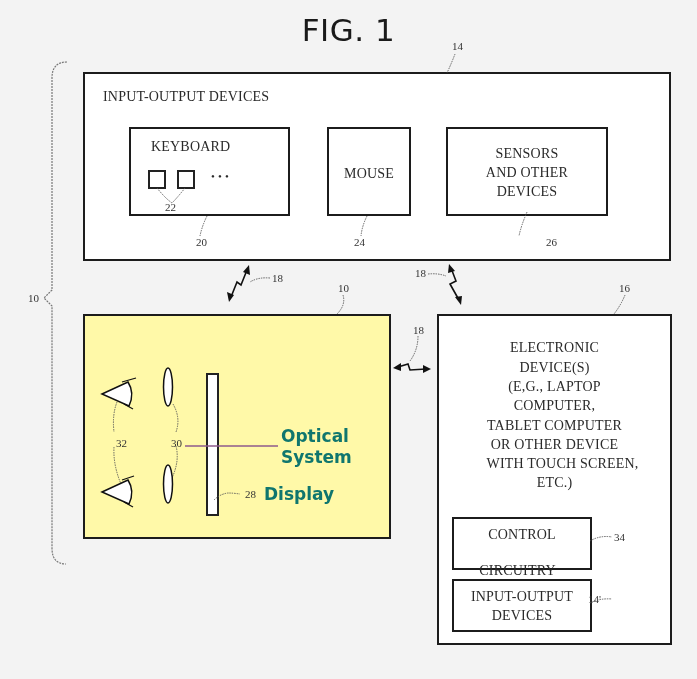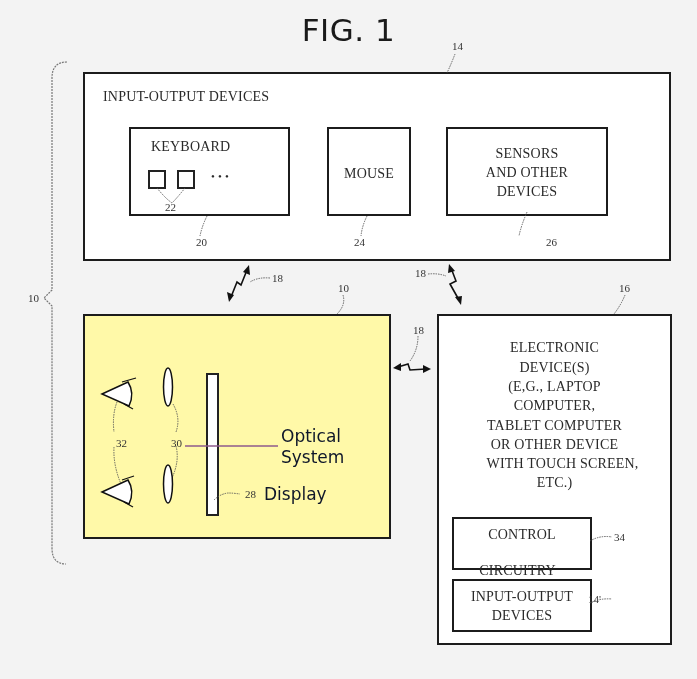--- a/index.html
+++ b/index.html
@@ -42,22 +42,23 @@
     .ref {
       position: absolute;
       font-family: "Liberation Serif", serif;
       font-size: 11px;
       color: #333;
     }
     .callout {
       position: absolute;
       font-family: "DejaVu Sans", sans-serif;
       font-size: 17px;
-      color: #0f172a;
+      color: #0f766e;
       line-height: 21px;
+      font-weight: bold;
     }
     svg.overlay {
       position: absolute; left: 0; top: 0;
       width: 697px; height: 679px;
       pointer-events: none;
     }
   </style>
 </head>
 <body>
 

